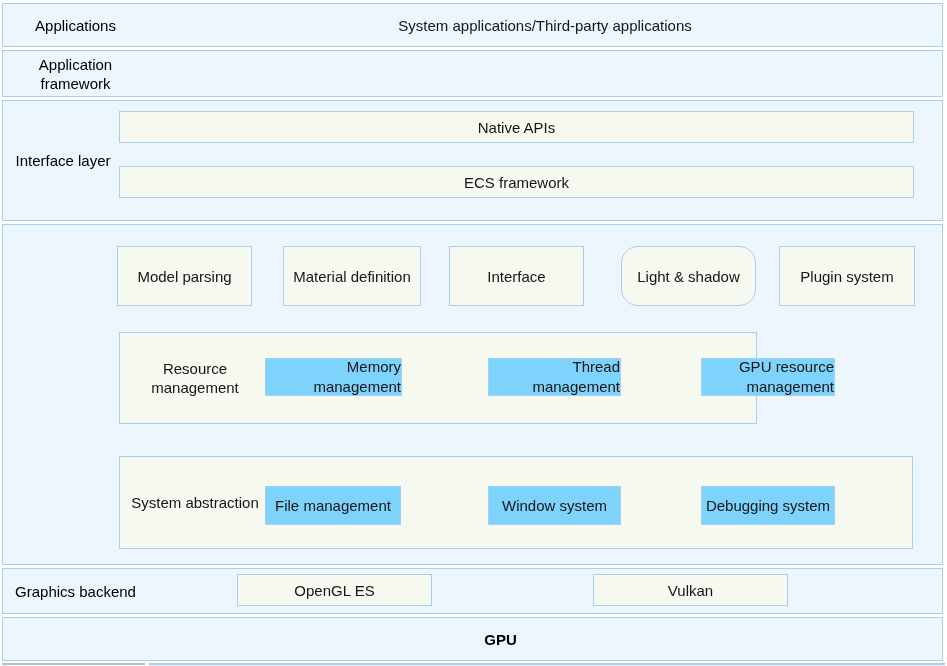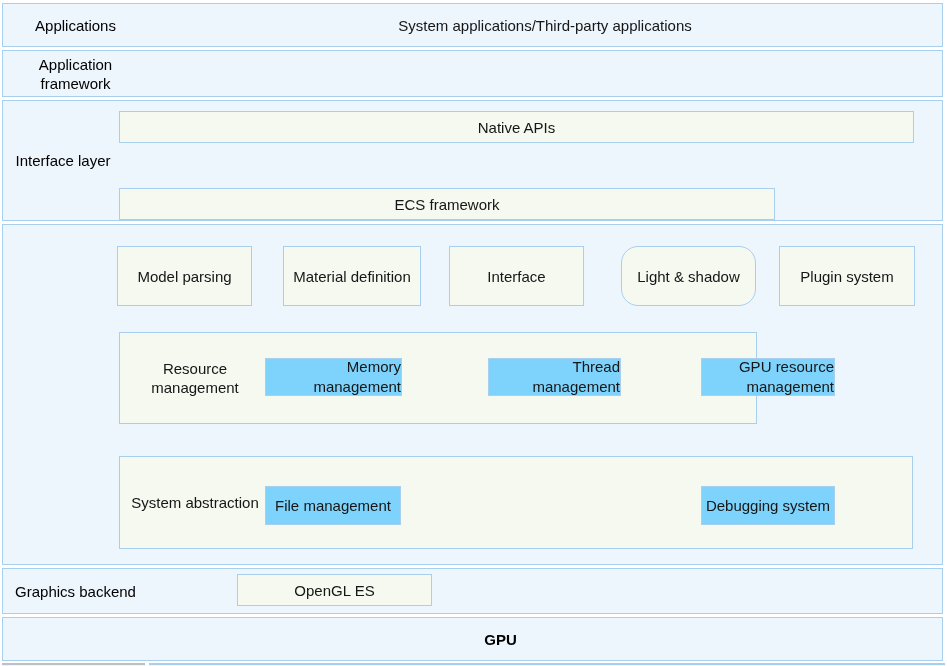--- a/index.html
+++ b/index.html
@@ -56,48 +56,50 @@
     <div class="band-content" style="left:145px;right:0;">System applications/Third-party applications</div>
   </div>
 
   <div class="band" id="band-app-framework">
     <div class="band-label" style="left:10px;width:125px;">Application framework</div>
   </div>
 
   <div class="band" id="band-interface">
     <div class="band-label" style="left:0;width:120px;">Interface layer</div>
     <div class="green-box" style="left:116px;top:10px;width:795px;height:32px;">Native APIs</div>
-    <div class="green-box" style="left:116px;top:65px;width:656px;height:32px;margin-top:22px;">ECS framework</div>
+    <div class="green-box" style="left:116px;top:65px;width:795px;height:32px;">ECS framework</div>
   </div>
 
   <div class="band" id="band-engine">
 
     <div class="green-box" style="left:114px;top:21px;width:135px;height:60px;">Model parsing</div>
     <div class="green-box" style="left:280px;top:21px;width:138px;height:60px;">Material definition</div>
     <div class="green-box" style="left:446px;top:21px;width:135px;height:60px;">Interface</div>
     <div class="green-box" style="left:618px;top:21px;width:135px;height:60px;border-radius:17px;">Light &amp; shadow</div>
     <div class="green-box" style="left:776px;top:21px;width:136px;height:60px;">Plugin system</div>
 
     <div class="group-box" style="left:116px;top:107px;width:638px;height:92px;">
       <div class="group-label">Resource management</div>
       <div class="pink-box" style="left:145px;top:25px;width:137px;height:38px;">Memory management</div>
       <div class="pink-box" style="left:368px;top:25px;width:133px;height:38px;">Thread management</div>
       <div class="pink-box" style="left:581px;top:25px;width:134px;height:38px;">GPU resource management</div>
     </div>
 
     <div class="group-box" style="left:116px;top:231px;width:794px;height:93px;">
       <div class="group-label">System abstraction</div>
       <div class="pink-box" style="left:145px;top:29px;width:136px;height:39px;">File management</div>
+      <div class="pink-box" style="left:368px;top:29px;width:133px;height:39px;">Window system</div>
       <div class="pink-box" style="left:581px;top:29px;width:134px;height:39px;">Debugging system</div>
     </div>
   </div>
 
   <div class="band" id="band-graphics">
     <div class="band-label" style="left:10px;width:125px;">Graphics backend</div>
     <div class="green-box" style="left:234px;top:5px;width:195px;height:32px;">OpenGL ES</div>
+    <div class="green-box" style="left:590px;top:5px;width:195px;height:32px;">Vulkan</div>
   </div>
 
   <div class="band" id="band-gpu">
     <div class="band-content" style="left:0;right:0;padding-left:56px;font-weight:bold;color:#000;">GPU</div>
   </div>
 
   <div class="partial-box" style="left:2px;width:143px;border-top:2px solid #b9c2c6;"></div>
   <div class="partial-box" style="left:149px;width:796px;border-top:2px solid #a9cfee;"></div>
 
 </div>

